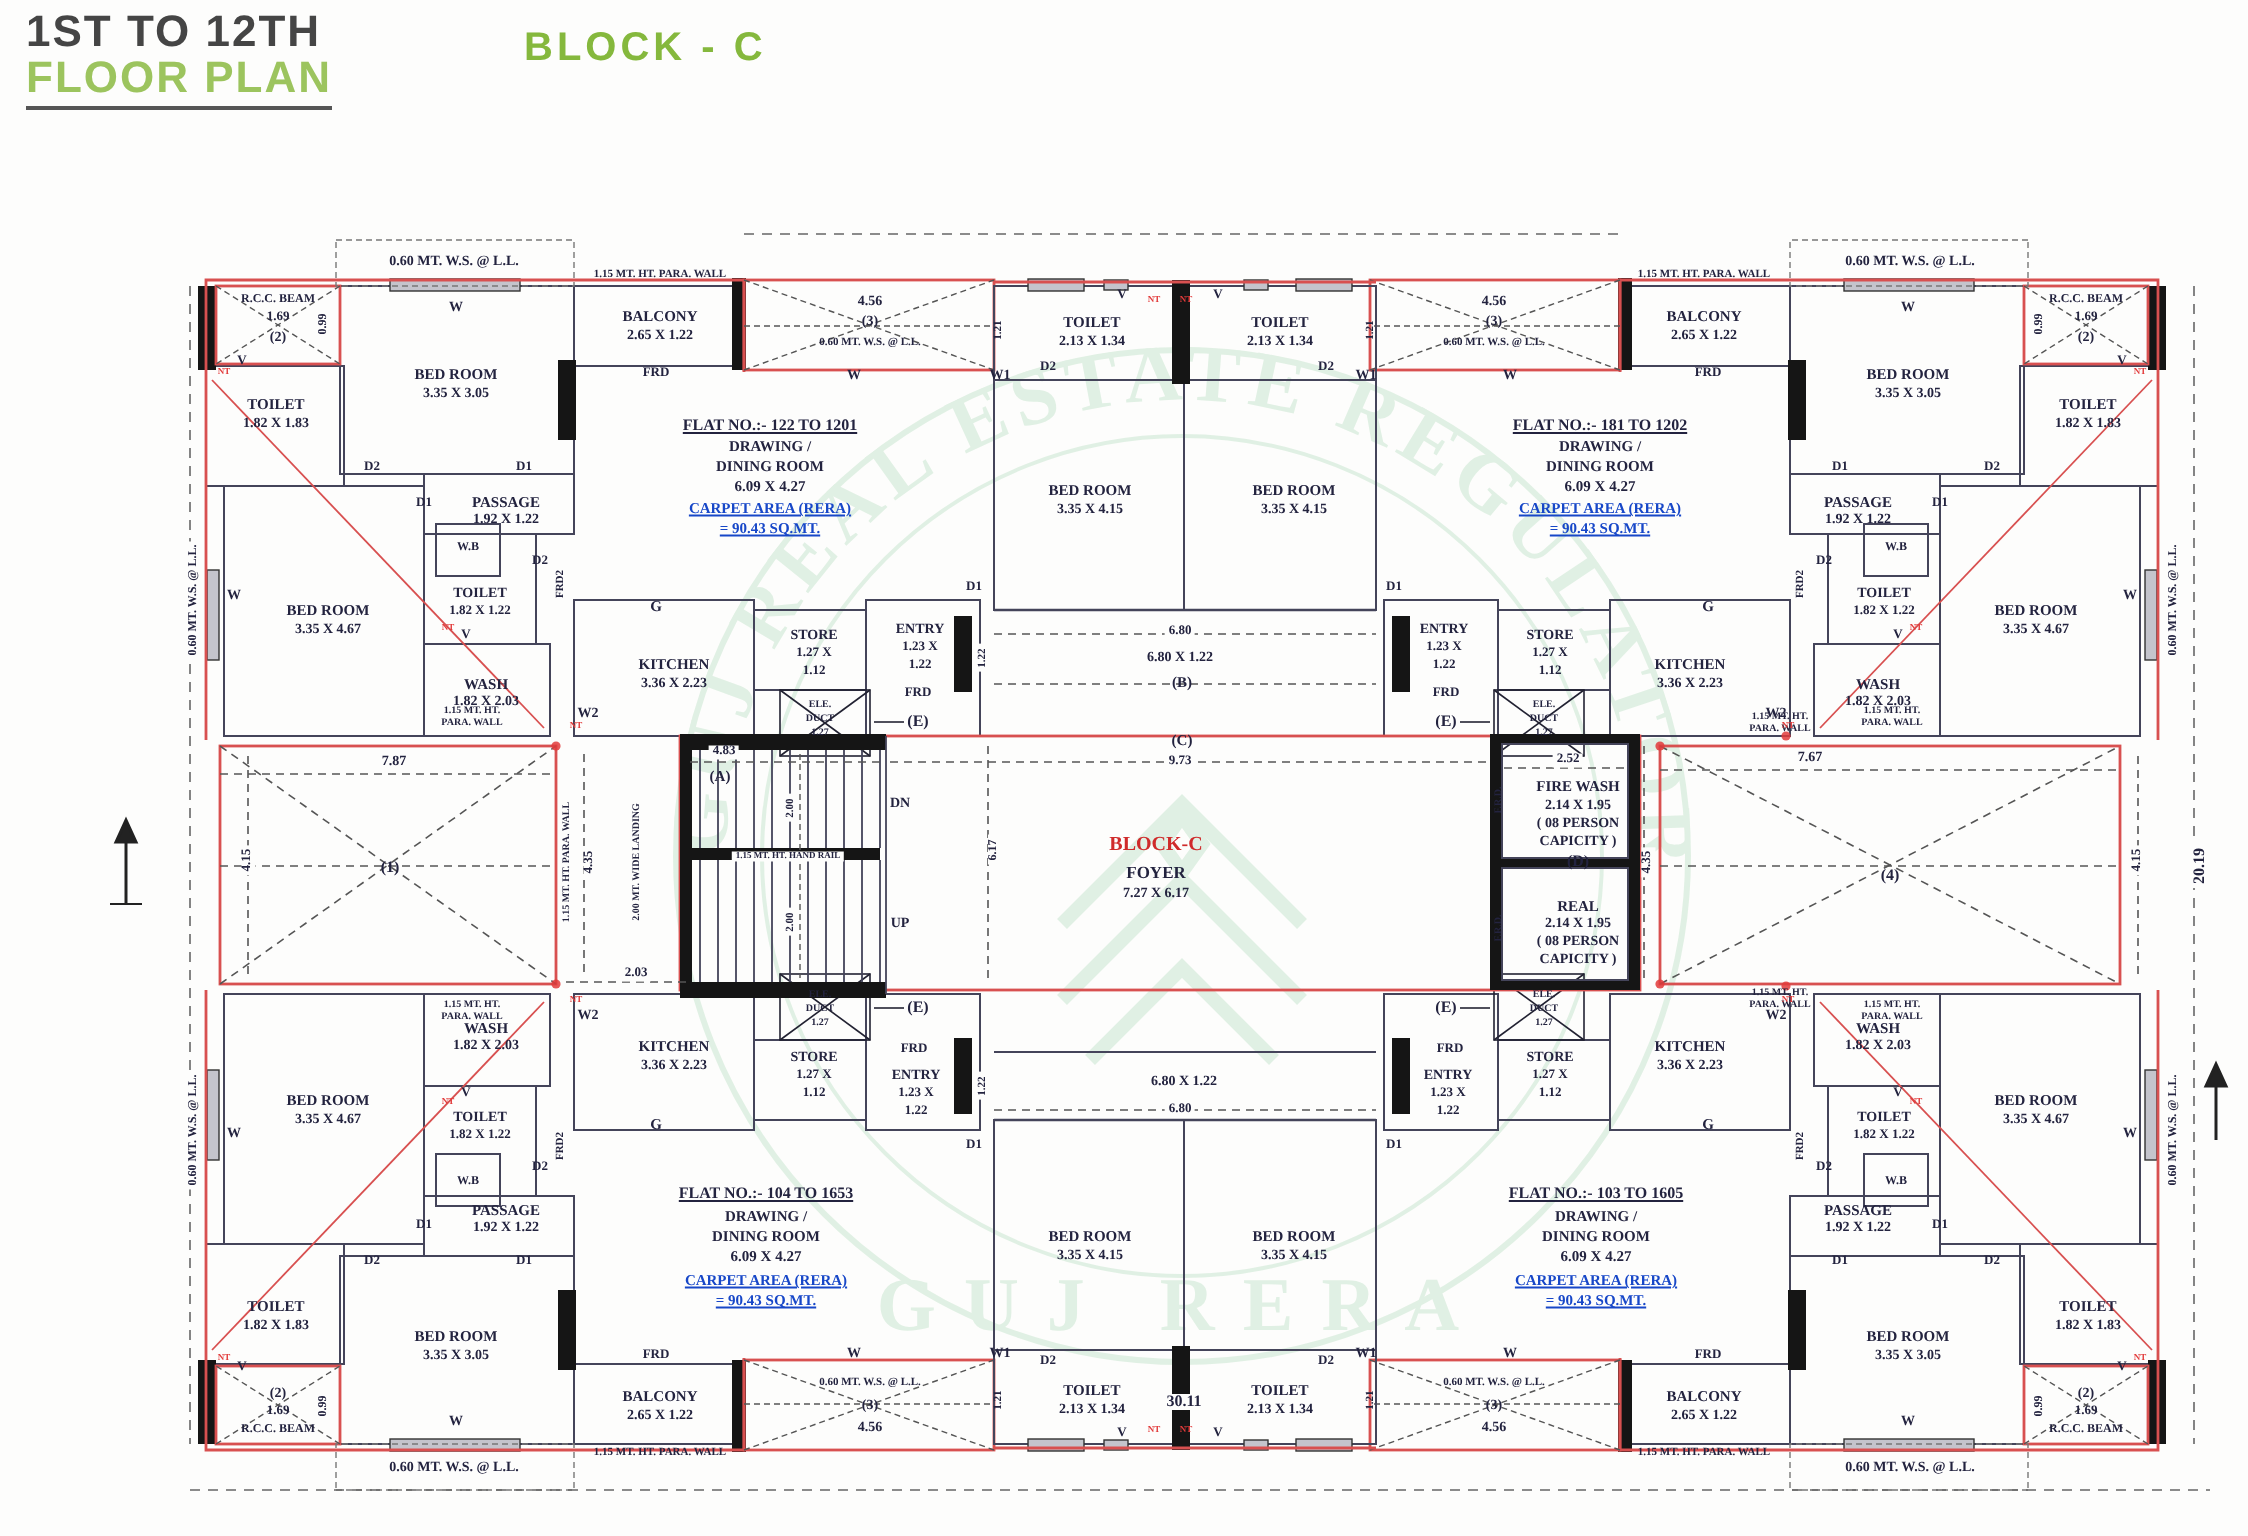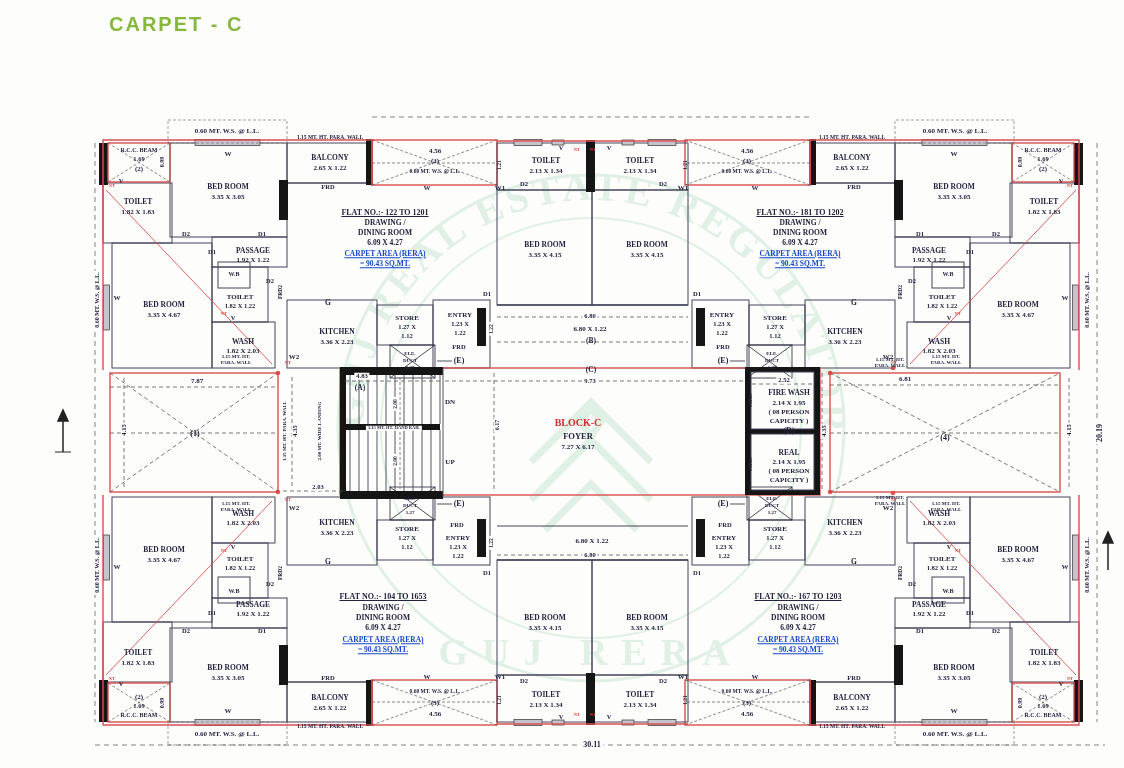--- a/index.html
+++ b/index.html
@@ -15,21 +15,25 @@
   .labels{position:absolute;left:0;top:0;width:1124px;height:768px;}
   .lbl{position:absolute;font-family:"Liberation Serif",serif;font-weight:700;color:var(--ink);
        white-space:nowrap;line-height:1;transform:translate(-50%,-50%);}
   .lbl.bg{background:#fdfdfc;padding:0 2px;}
 </style>
 </head>
 <body>
 
 <div class="page">
   <header>
-    <div class="block">CARPET - C</div>
+    <div class="title">
+      <div class="t1">1ST TO 12TH</div>
+      <div class="t2">FLOOR PLAN</div>
+    </div>
+    <div class="block">BLOCK - C</div>
   </header>
 
   <div class="plan">
 
     <svg width="1124" height="768" viewBox="0 0 1124 768">
       <g opacity="0.14" stroke="#3aa556" fill="none">
         <circle cx="591" cy="428" r="253" stroke-width="3"></circle>
         <circle cx="591" cy="428" r="210" stroke-width="2"></circle>
         <path id="wmArc" d="M363,428 A228,228 0 1 1 819,428" stroke="none"></path>
         <text font-family="Liberation Serif, serif" font-size="40" font-weight="bold" fill="#3aa556" stroke="none" letter-spacing="4">
@@ -413,21 +417,21 @@
         <span class="lbl" style="left: 724px; top: 538px; font-size: 7px; transform: translate(-50%, -50%);">ENTRY</span>
         <span class="lbl" style="left: 724px; top: 547px; font-size: 6.5px; transform: translate(-50%, -50%);">1.23 X</span>
         <span class="lbl" style="left: 724px; top: 556px; font-size: 6.5px; transform: translate(-50%, -50%);">1.22</span>
         <span class="lbl" style="left: 725px; top: 525px; font-size: 6.5px; transform: translate(-50%, -50%);">FRD</span>
         <span class="lbl" style="left: 772px; top: 498px; font-size: 5px; transform: translate(-50%, -50%);">ELE.</span>
         <span class="lbl" style="left: 772px; top: 505px; font-size: 5px; transform: translate(-50%, -50%);">DUCT</span>
         <span class="lbl" style="left: 772px; top: 512px; font-size: 5px; transform: translate(-50%, -50%);">1.27</span>
         <span class="lbl" style="left: 723px; top: 504px; font-size: 8px; transform: translate(-50%, -50%);">(E)</span>
         <span class="lbl" style="left: 946px; top: 503px; font-size: 5px; transform: translate(-50%, -50%);">1.15 MT. HT.</span>
         <span class="lbl" style="left: 946px; top: 509px; font-size: 5px; transform: translate(-50%, -50%);">PARA. WALL</span>
-        <span class="lbl" style="left: 798px; top: 597px; font-size: 8px; text-decoration: underline; transform: translate(-50%, -50%);">FLAT NO.:- 167 TO 1203</span>
+        <span class="lbl" style="left: 798px; top: 597px; font-size: 8px; text-decoration: underline; transform: translate(-50%, -50%);">FLAT NO.:- 103 TO 1605</span>
         <span class="lbl" style="left: 798px; top: 608px; font-size: 7.5px; transform: translate(-50%, -50%);">DRAWING /</span>
         <span class="lbl" style="left: 798px; top: 618px; font-size: 7.5px; transform: translate(-50%, -50%);">DINING ROOM</span>
         <span class="lbl" style="left: 798px; top: 628px; font-size: 7.5px; transform: translate(-50%, -50%);">6.09 X 4.27</span>
         <span class="lbl" style="left: 798px; top: 640px; font-size: 7.5px; color: rgb(23, 71, 200); text-decoration: underline; transform: translate(-50%, -50%);">CARPET AREA (RERA)</span>
         <span class="lbl" style="left: 798px; top: 650px; font-size: 7.5px; color: rgb(23, 71, 200); text-decoration: underline; transform: translate(-50%, -50%);">= 90.43 SQ.MT.</span>
         <span class="lbl" style="left: 500px; top: 188px; font-size: 7px; transform: translate(-50%, -50%);">W1</span>
         <span class="lbl" style="left: 683px; top: 188px; font-size: 7px; transform: translate(-50%, -50%);">W1</span>
         <span class="lbl" style="left: 561px; top: 148px; font-size: 6.5px; transform: translate(-50%, -50%);">V</span>
         <span class="lbl" style="left: 609px; top: 148px; font-size: 6.5px; transform: translate(-50%, -50%);">V</span>
         <span class="lbl" style="left: 577px; top: 150px; font-size: 4.5px; color: rgb(226, 59, 59); transform: translate(-50%, -50%);">NT</span>
@@ -515,33 +519,33 @@
         <span class="lbl" style="left: 789px; top: 412px; font-size: 7px; transform: translate(-50%, -50%);">( 08 PERSON</span>
         <span class="lbl" style="left: 789px; top: 421px; font-size: 7px; transform: translate(-50%, -50%);">CAPICITY )</span>
         <span class="lbl" style="left: 789px; top: 431px; font-size: 8px; transform: translate(-50%, -50%);">(D)</span>
         <span class="lbl" style="left: 789px; top: 453px; font-size: 7.5px; transform: translate(-50%, -50%);">REAL</span>
         <span class="lbl" style="left: 789px; top: 462px; font-size: 7px; transform: translate(-50%, -50%);">2.14 X 1.95</span>
         <span class="lbl" style="left: 789px; top: 471px; font-size: 7px; transform: translate(-50%, -50%);">( 08 PERSON</span>
         <span class="lbl" style="left: 789px; top: 480px; font-size: 7px; transform: translate(-50%, -50%);">CAPICITY )</span>
         <span class="lbl" style="left: 750px; top: 400px; font-size: 5px; transform: translate(-50%, -50%) rotate(-90deg);">F.R.D.</span>
         <span class="lbl" style="left: 750px; top: 464px; font-size: 5px; transform: translate(-50%, -50%) rotate(-90deg);">F.R.D.</span>
         <span class="lbl bg" style="left: 824px; top: 431px; font-size: 6.5px; transform: translate(-50%, -50%) rotate(-90deg);">4.35</span>
-        <span class="lbl bg" style="left: 905px; top: 379px; font-size: 7px; transform: translate(-50%, -50%);">6.81</span>
+        <span class="lbl bg" style="left: 905px; top: 379px; font-size: 7px; transform: translate(-50%, -50%);">7.67</span>
         <span class="lbl" style="left: 945px; top: 438px; font-size: 8px; transform: translate(-50%, -50%);">(4)</span>
         <span class="lbl bg" style="left: 1069px; top: 430px; font-size: 6.5px; transform: translate(-50%, -50%) rotate(-90deg);">4.15</span>
         <span class="lbl" style="left: 890px; top: 359px; font-size: 5px; transform: translate(-50%, -50%);">1.15 MT. HT.</span>
         <span class="lbl" style="left: 890px; top: 365px; font-size: 5px; transform: translate(-50%, -50%);">PARA. WALL</span>
         <span class="lbl" style="left: 890px; top: 497px; font-size: 5px; transform: translate(-50%, -50%);">1.15 MT. HT.</span>
         <span class="lbl" style="left: 890px; top: 503px; font-size: 5px; transform: translate(-50%, -50%);">PARA. WALL</span>
         <span class="lbl bg" style="left: 97px; top: 300px; font-size: 6px; transform: translate(-50%, -50%) rotate(-90deg);">0.60 MT. W.S. @ L.L.</span>
         <span class="lbl bg" style="left: 97px; top: 565px; font-size: 6px; transform: translate(-50%, -50%) rotate(-90deg);">0.60 MT. W.S. @ L.L.</span>
         <span class="lbl bg" style="left: 1087px; top: 300px; font-size: 6px; transform: translate(-50%, -50%) rotate(-90deg);">0.60 MT. W.S. @ L.L.</span>
         <span class="lbl bg" style="left: 1087px; top: 565px; font-size: 6px; transform: translate(-50%, -50%) rotate(-90deg);">0.60 MT. W.S. @ L.L.</span>
         <span class="lbl bg" style="left: 1100px; top: 433px; font-size: 8px; transform: translate(-50%, -50%) rotate(-90deg);">20.19</span>
-        <span class="lbl bg" style="left: 592px; top: 745px; font-size: 8px; transform: translate(-50%, -50%);">30.11</span>
+        <span class="lbl bg" style="left: 592px; top: 701px; font-size: 8px; transform: translate(-50%, -50%);">30.11</span>
         <span class="lbl" style="left: 112px; top: 186px; font-size: 4.5px; color: rgb(226, 59, 59); transform: translate(-50%, -50%);">NT</span>
         <span class="lbl" style="left: 224px; top: 314px; font-size: 4.5px; color: rgb(226, 59, 59); transform: translate(-50%, -50%);">NT</span>
         <span class="lbl" style="left: 288px; top: 363px; font-size: 4.5px; color: rgb(226, 59, 59); transform: translate(-50%, -50%);">NT</span>
         <span class="lbl" style="left: 288px; top: 500px; font-size: 4.5px; color: rgb(226, 59, 59); transform: translate(-50%, -50%);">NT</span>
         <span class="lbl" style="left: 894px; top: 363px; font-size: 4.5px; color: rgb(226, 59, 59); transform: translate(-50%, -50%);">NT</span>
         <span class="lbl" style="left: 894px; top: 500px; font-size: 4.5px; color: rgb(226, 59, 59); transform: translate(-50%, -50%);">NT</span>
         <span class="lbl" style="left: 958px; top: 314px; font-size: 4.5px; color: rgb(226, 59, 59); transform: translate(-50%, -50%);">NT</span>
         <span class="lbl" style="left: 112px; top: 679px; font-size: 4.5px; color: rgb(226, 59, 59); transform: translate(-50%, -50%);">NT</span>
         <span class="lbl" style="left: 224px; top: 551px; font-size: 4.5px; color: rgb(226, 59, 59); transform: translate(-50%, -50%);">NT</span>
         <span class="lbl" style="left: 958px; top: 551px; font-size: 4.5px; color: rgb(226, 59, 59); transform: translate(-50%, -50%);">NT</span>

